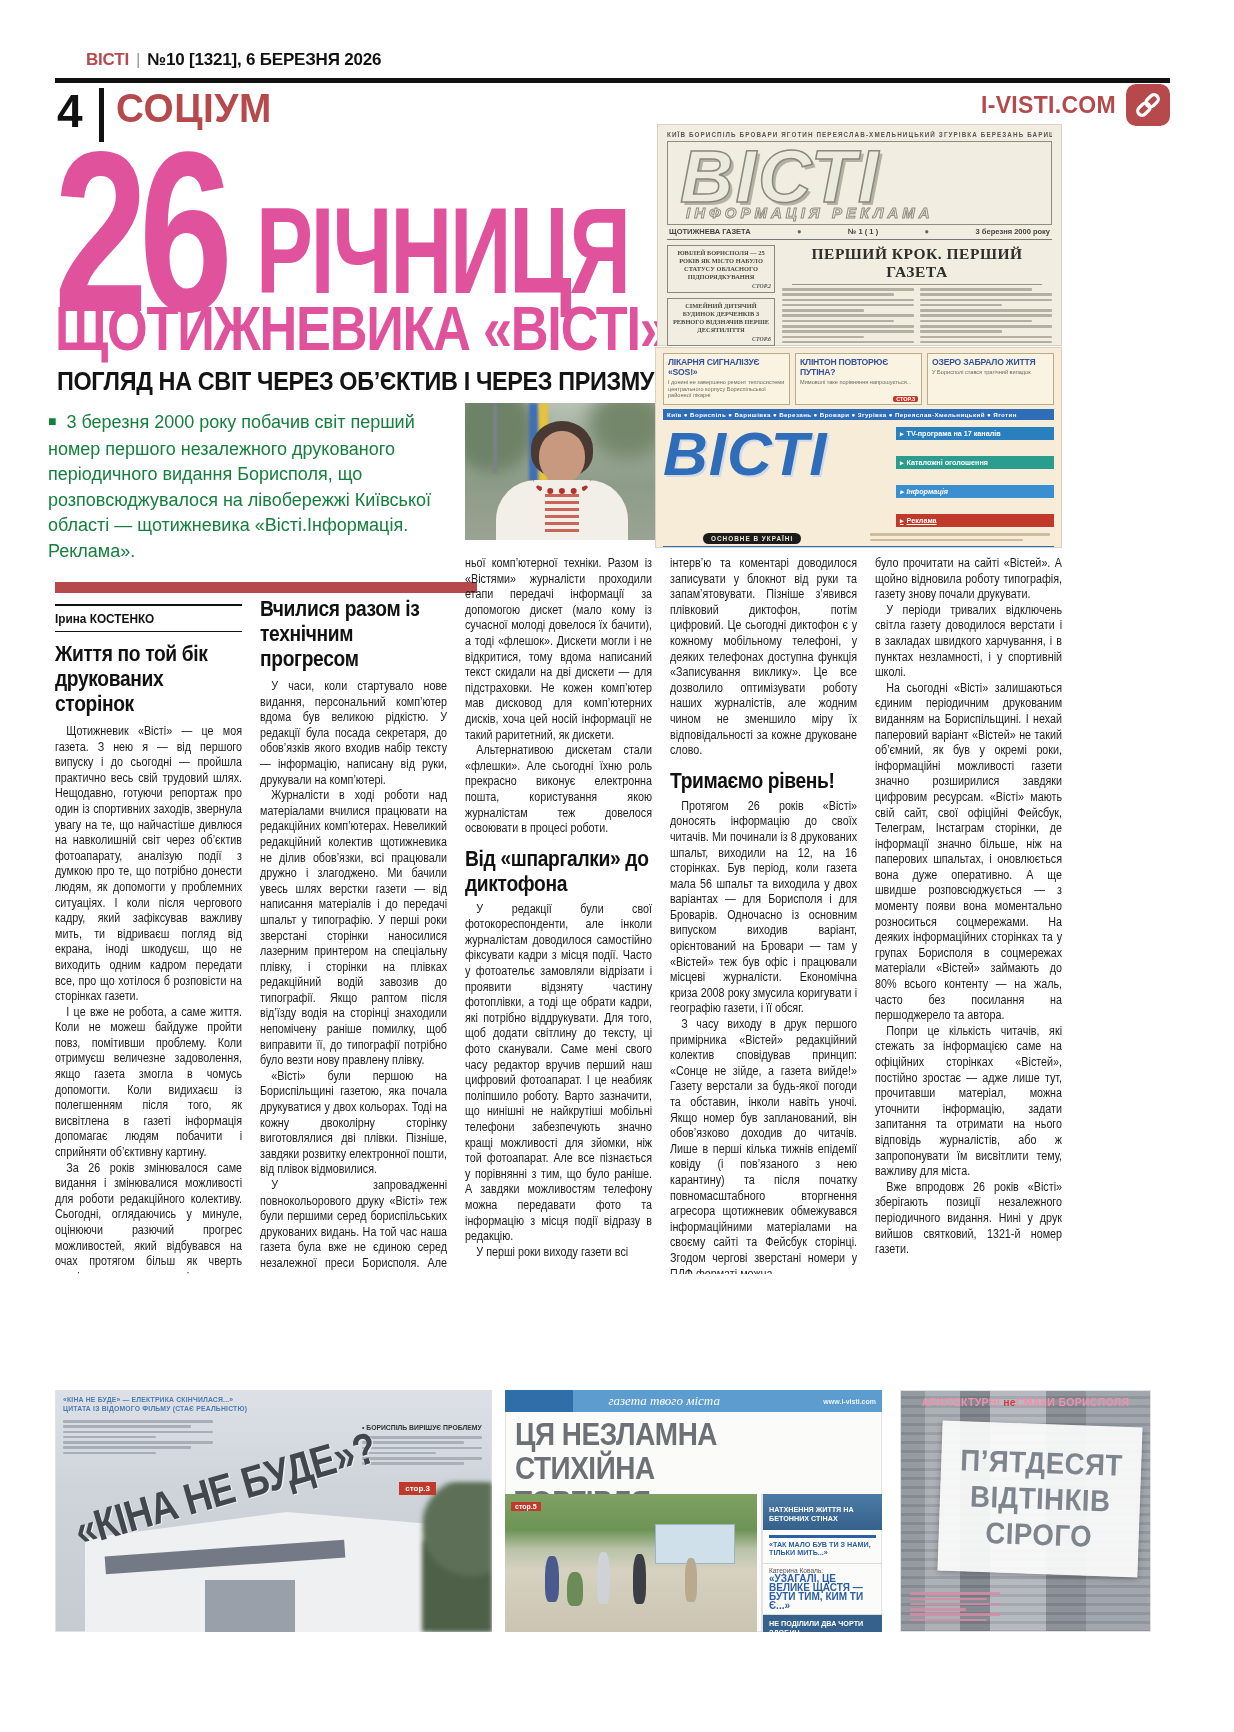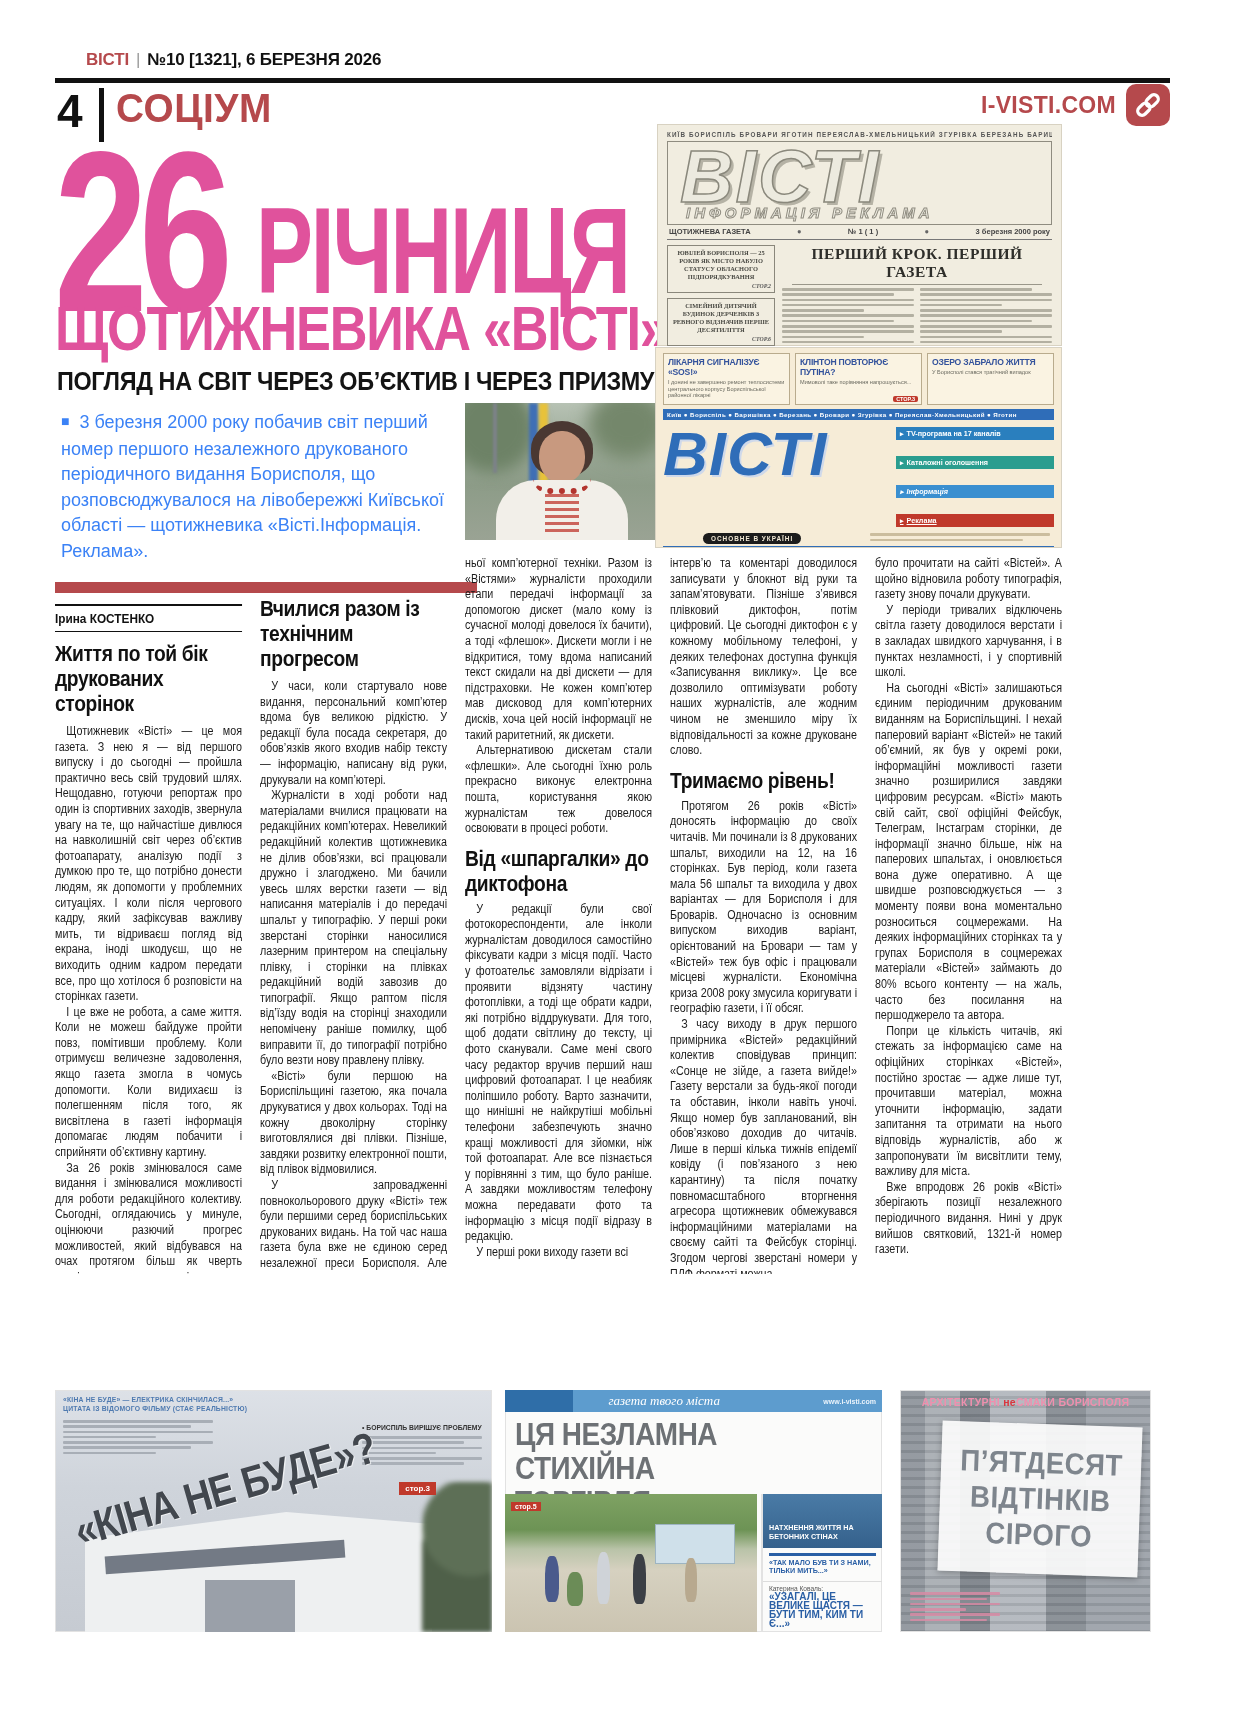--- a/index.html
+++ b/index.html
@@ -18,21 +18,21 @@
   .site-icon { position:absolute; right:64px; top:84px; width:44px; height:42px; background:#b5494c; border-radius:10px; display:flex; align-items:center; justify-content:center; }
   .site-icon svg { width:30px; height:30px; }
 
   
   .hl-num { position:absolute; left:54px; top:118px; font-size:228px; line-height:228px; font-weight:bold; color:#e0529c; letter-spacing:-12px; transform:scaleX(0.74); transform-origin:left top; }
   .hl-line1 { position:absolute; left:256px; top:176px; font-size:122px; line-height:150px; font-weight:bold; color:#e0529c; letter-spacing:-3px; transform:scaleX(0.70); transform-origin:left top; }
   .hl-line2 { position:absolute; left:55px; top:292px; font-size:63px; line-height:72px; font-weight:bold; color:#e0529c; letter-spacing:-1.5px; transform:scaleX(0.83); transform-origin:left top; white-space:nowrap; }
   .subhead { position:absolute; left:57px; top:366px; font-size:26px; font-weight:bold; color:#141414; letter-spacing:-0.4px; transform:scaleX(0.90); transform-origin:left top; white-space:nowrap; }
 
   
-  .lead { position:absolute; left:61px; top:410px; width:402px; font-size:18px; line-height:25.5px; color:#3b82f6; }
+  .lead { position:absolute; left:48px; top:410px; width:402px; font-size:18px; line-height:25.5px; color:#15803d; }
   .lead .bullet { font-size:14px; margin-right:10px; position:relative; top:-2px; }
 
   
   .photo { position:absolute; left:465px; top:403px; width:193px; height:137px; overflow:hidden; background:linear-gradient(180deg,#b7c2b4 0%,#9aa896 34%,#8d9c88 60%,#9aa394 100%); }
   .photo .blob1 { position:absolute; left:-18px; top:-20px; width:90px; height:90px; border-radius:50%; background:#6d8266; filter:blur(8px); }
   .photo .blob2 { position:absolute; right:-10px; top:-14px; width:80px; height:70px; border-radius:50%; background:#74876b; filter:blur(9px); }
   .photo .pole { position:absolute; left:28px; top:0; width:4px; height:70px; background:#7c8288; filter:blur(1px); }
   .photo .flag-b { position:absolute; left:64px; top:0; width:9px; height:86px; background:#3f6fb5; filter:blur(1.5px); }
   .photo .flag-y { position:absolute; left:74px; top:0; width:9px; height:86px; background:#e8c23a; filter:blur(1.5px); }
   .photo .hair { position:absolute; left:50%; top:18px; transform:translateX(-50%); width:62px; height:56px; border-radius:50% 50% 42% 42%; background:#4a3832; }
@@ -117,21 +117,21 @@
   #clip2 { left:505px; width:377px; background:#fbfbfa; }
   .c2-banner { position:absolute; left:0; top:0; right:0; height:22px; background:linear-gradient(90deg,#2f6ea8 0 18%, #5d9cce 18% 100%); display:flex; align-items:center; }
   .c2-script { flex:1; text-align:center; color:#fff; font-family:"Liberation Serif", serif; font-style:italic; font-size:13px; }
   .c2-url { color:#eaf3fb; font-size:7px; font-weight:bold; margin-right:6px; }
   .c2-headline { position:absolute; left:10px; top:28px; width:250px; font-size:31px; line-height:34px; font-weight:bold; color:#6d7175; letter-spacing:-0.5px; transform:scaleX(0.9); transform-origin:left top; }
   .c2-photo { position:absolute; left:0; top:104px; width:252px; bottom:0; background:linear-gradient(180deg,#7fa263 0%,#6d9355 26%,#b9c3a8 40%,#d6d1c0 55%,#cbc4b1 100%); }
   .c2-kiosk { position:absolute; left:150px; top:30px; width:80px; height:40px; background:#cfe0ea; border:1px solid #9db4c2; }
   .person { position:absolute; border-radius:40% 40% 30% 30%; }
   .c2-stor { position:absolute; left:6px; top:8px; background:#c0392b; color:#fff; font-size:7px; font-weight:bold; padding:1px 4px; }
   .c2-side { position:absolute; right:0; top:104px; width:121px; bottom:0; border-left:2px solid #e2e2e2; }
-  .c2-s1 { background:linear-gradient(180deg,#4a7ba6,#35618c); color:#fff; font-size:7.2px; font-weight:bold; padding:30px 6px 6px; line-height:8.8px; }
+  .c2-s1 { background:linear-gradient(180deg,#4a7ba6,#35618c); color:#fff; font-size:7.2px; font-weight:bold; padding:12px 6px 6px; line-height:8.8px; }
   .c2-s2 { color:#2a5fa5; font-size:7.2px; font-weight:bold; padding:5px 6px; line-height:8.8px; border-bottom:1px solid #dcdcdc; }
   .c2-s2 .bar { display:block; height:3px; background:#2a5fa5; margin-bottom:3px; }
   .c2-name { font-size:6.6px; color:#555; padding:3px 6px 0; }
   .c2-s3 { color:#2a5fa5; font-size:10px; font-weight:bold; padding:1px 6px 4px; line-height:8.8px; border-bottom:1px solid #dcdcdc; }
   .c2-s4 { background:#35618c; color:#fff; font-size:7.2px; font-weight:bold; padding:5px 6px; line-height:8.8px; }
 
   #clip3 { left:900px; width:251px; background:
       repeating-linear-gradient(180deg, rgba(255,255,255,0.06) 0 6px, rgba(40,44,48,0.10) 6px 9px),
       linear-gradient(90deg,#8f959c 0 10%, #a8adb3 10% 24%, #7d838a 24% 36%, #b2b7bd 36% 58%, #868c93 58% 74%, #9ca2a9 74% 100%); }
   .c3-kicker { position:absolute; left:0; right:0; top:6px; text-align:center; font-size:10.5px; font-weight:bold; letter-spacing:0.3px; }

